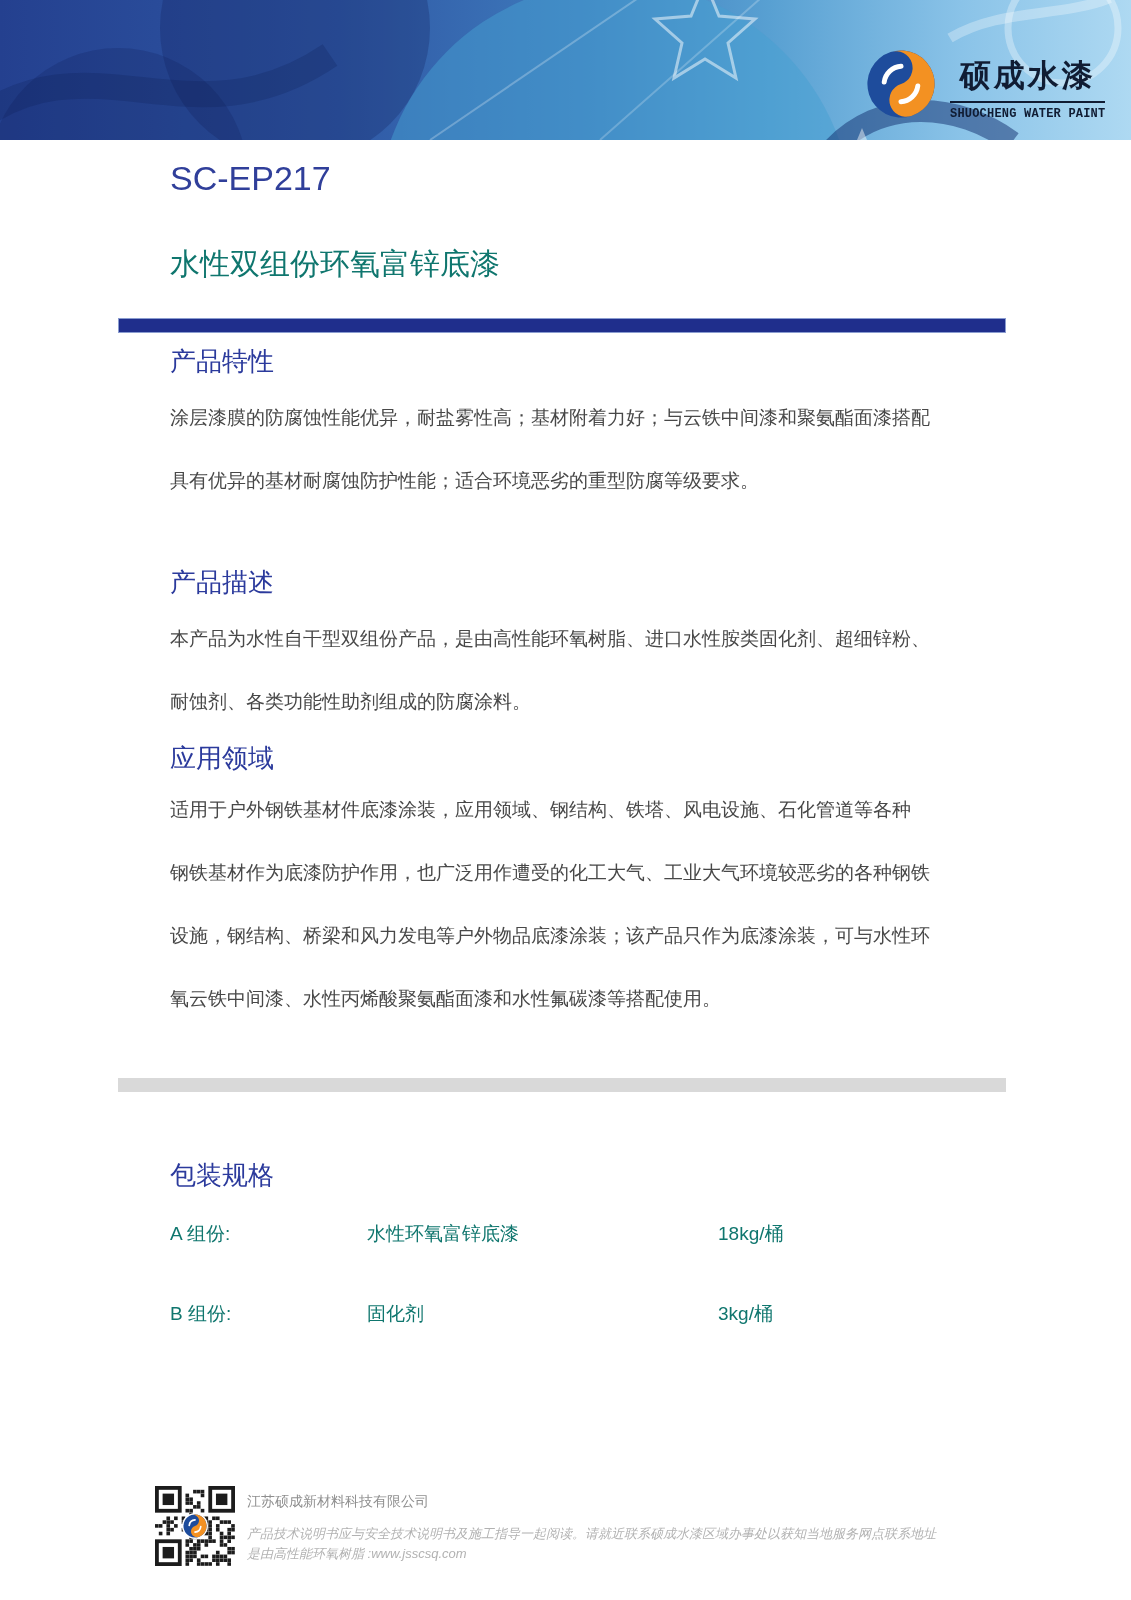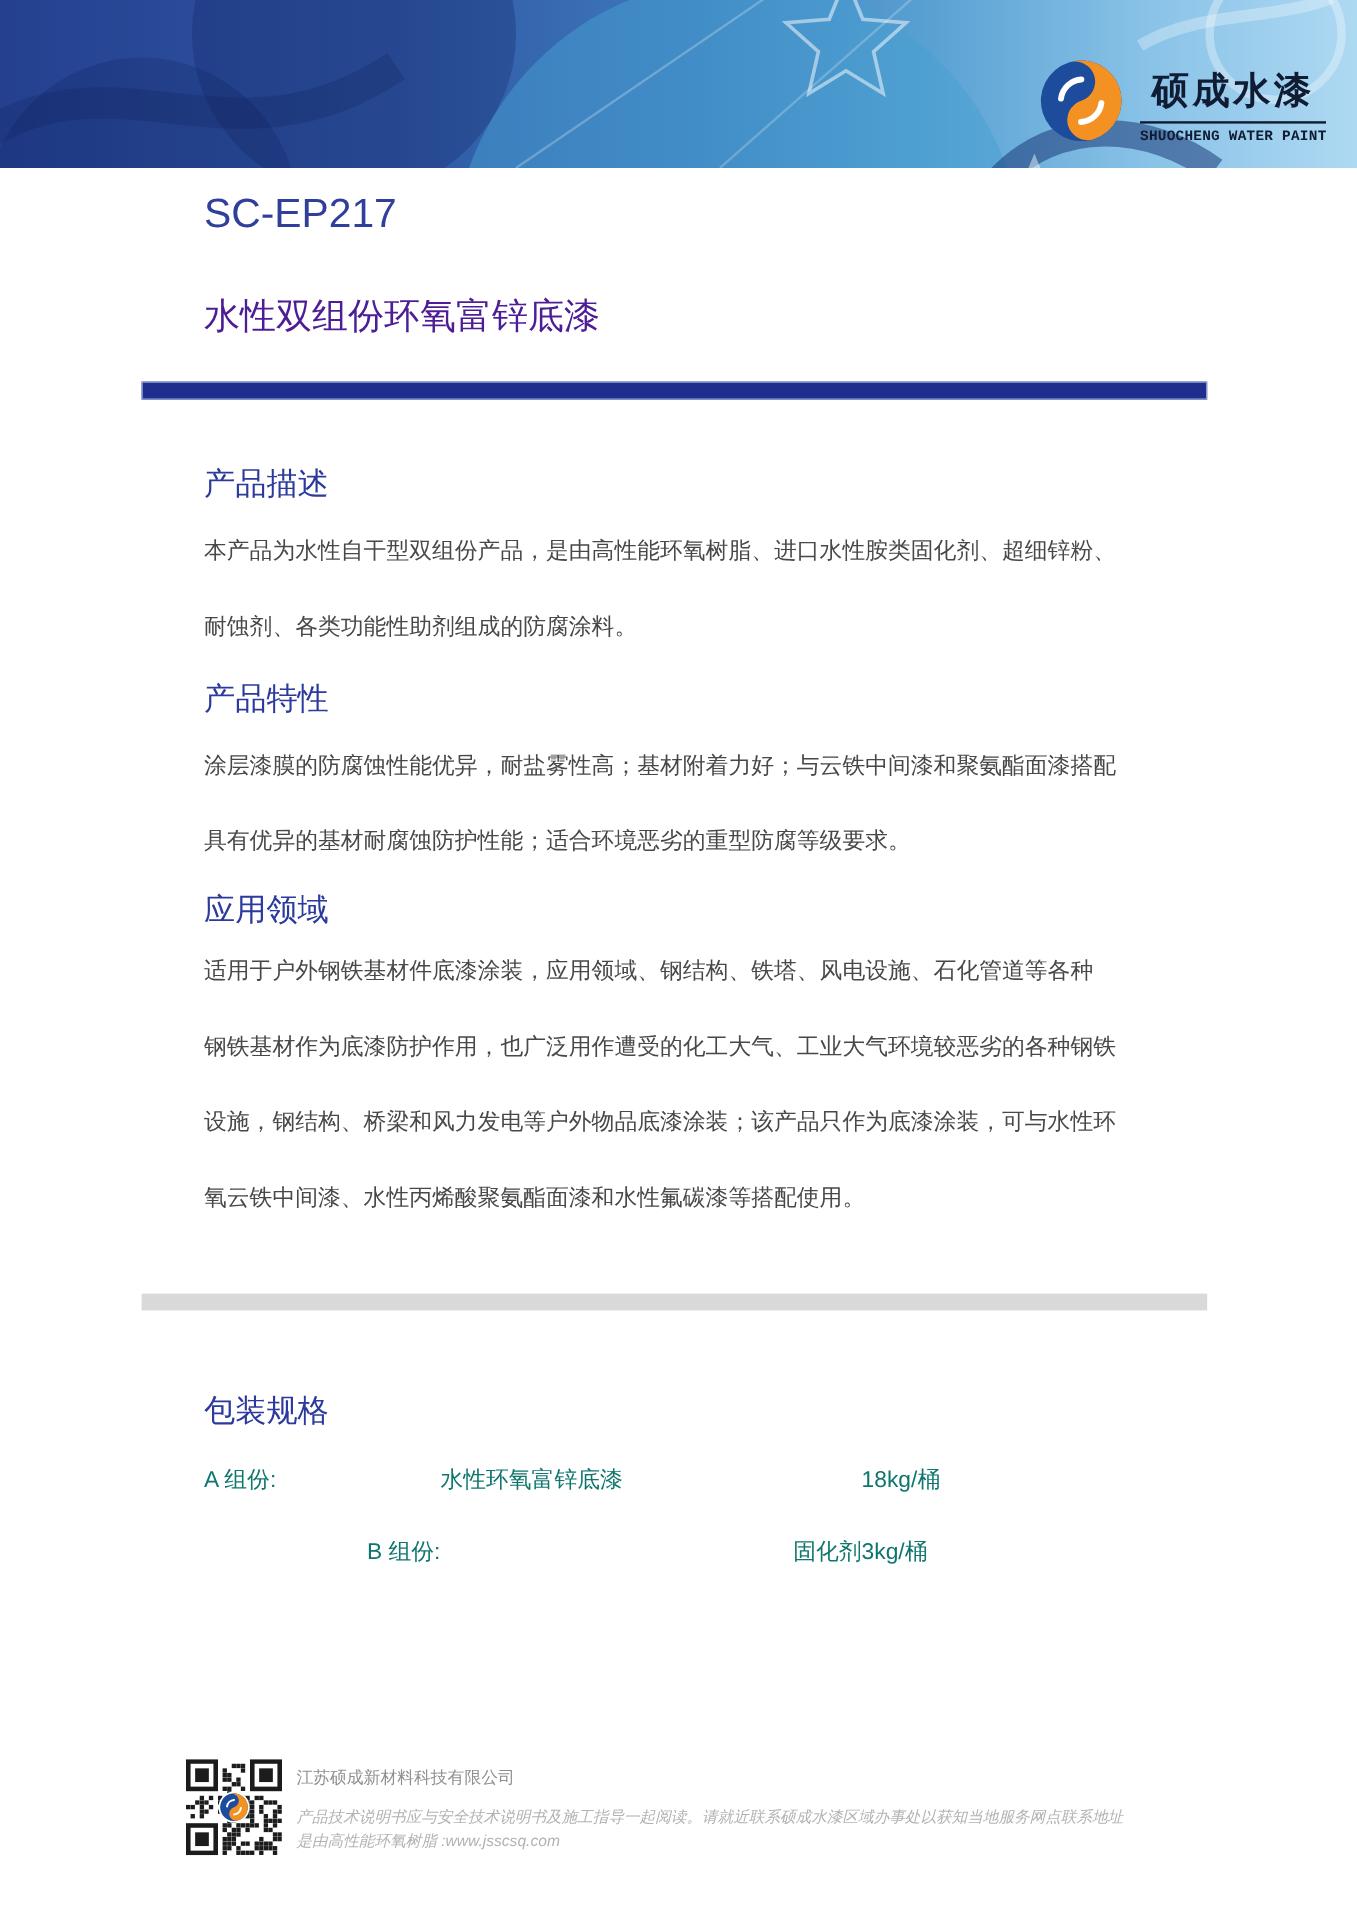--- a/index.html
+++ b/index.html
@@ -22,42 +22,42 @@
     font-size:31px; letter-spacing:3px; color:#101c33;
     border-bottom:2px solid #101c33; padding-bottom:4px; white-space:nowrap;
   }
   .logo-en {
     font-family:Liberation Mono, monospace; font-weight:bold;
     font-size:12px; letter-spacing:0.2px; color:#101c33; margin-top:4px; white-space:nowrap;
   }
 
   
   .code  { margin:18px 0 0 170px; font-size:34px; line-height:40px; font-weight:400; color:#303f9a; }
-  .title { margin:47px 0 0 170px; font-size:30px; line-height:38px; font-weight:400; color:#4c1d95; }
+  .title { margin:47px 0 0 170px; font-size:30px; line-height:38px; font-weight:400; color:#0f766e; }
 
   
   .bar-navy { margin:35px 0 0 118px; width:888px; height:15px; background:#1f2e8c; border:1px solid #8a9cd0; }
   .bar-gray { margin:48px 0 0 118px; width:888px; height:14px; background:#d9d9d9; }
 
   
   .sec-h { margin-left:170px; font-size:26px; line-height:30px; font-weight:400; color:#2b3a9c; }
   .sec-h.desc { margin-top:55px; }
   .sec-h.feat { margin-top:13px; }
   .sec-h.app  { margin-top:10px; }
   .sec-h.pack { margin-top:68px; }
   .para { margin-left:170px; font-size:19px; color:#484848; font-weight:300; }
   .para.std { margin-top:10px; }
   .para.app { margin-top:5px; }
   .para > div { height:63px; line-height:63px; white-space:nowrap; }
 
   
   .rows { margin-left:170px; font-size:19px; color:#0f766e; font-weight:300; }
   .row { display:flex; line-height:24px; }
   .row-a { margin-top:32px; }
-  .row-b { margin-top:36px;text-align:right; }
+  .row-b { margin-top:56px; }
   .row .c1 { width:197px; }
   .row .c2 { width:351px; }
 
   
   .footer { display:flex; margin:160px 0 0 155px; }
   .qr { width:80px; height:80px; flex:0 0 80px; }
   .footer-text { margin-left:12px; padding-top:2px; }
   .company { font-size:14px; line-height:26px; color:#8f8f8f; }
   .note { font-size:13px; line-height:20px; color:#b2b2b2; margin-top:10px; white-space:nowrap;font-style:italic; }
   .note + .note { margin-top:0; }
@@ -103,32 +103,32 @@
       </div>
     </div>
   </header>
 
   <main>
     <h1 class="code">SC-EP217</h1>
     <h2 class="title">水性双组份环氧富锌底漆</h2>
     <div class="bar-navy"></div>
 
     <section>
+      <h3 class="sec-h feat">产品特性</h3>
+      <div class="para std">
+        <div>涂层漆膜的防腐蚀性能优异，耐盐雾性高；基材附着力好；与云铁中间漆和聚氨酯面漆搭配</div>
+        <div>具有优异的基材耐腐蚀防护性能；适合环境恶劣的重型防腐等级要求。</div>
+      </div>
+    </section>
+
+    <section>
       <h3 class="sec-h desc">产品描述</h3>
       <div class="para std">
         <div>本产品为水性自干型双组份产品，是由高性能环氧树脂、进口水性胺类固化剂、超细锌粉、</div>
         <div>耐蚀剂、各类功能性助剂组成的防腐涂料。</div>
-      </div>
-    </section>
-
-    <section>
-      <h3 class="sec-h feat">产品特性</h3>
-      <div class="para std">
-        <div>涂层漆膜的防腐蚀性能优异，耐盐雾性高；基材附着力好；与云铁中间漆和聚氨酯面漆搭配</div>
-        <div>具有优异的基材耐腐蚀防护性能；适合环境恶劣的重型防腐等级要求。</div>
       </div>
     </section>
 
     <section>
       <h3 class="sec-h app">应用领域</h3>
       <div class="para app">
         <div>适用于户外钢铁基材件底漆涂装，应用领域、钢结构、铁塔、风电设施、石化管道等各种</div>
         <div>钢铁基材作为底漆防护作用，也广泛用作遭受的化工大气、工业大气环境较恶劣的各种钢铁</div>
         <div>设施，钢结构、桥梁和风力发电等户外物品底漆涂装；该产品只作为底漆涂装，可与水性环</div>
         <div>氧云铁中间漆、水性丙烯酸聚氨酯面漆和水性氟碳漆等搭配使用。</div>

